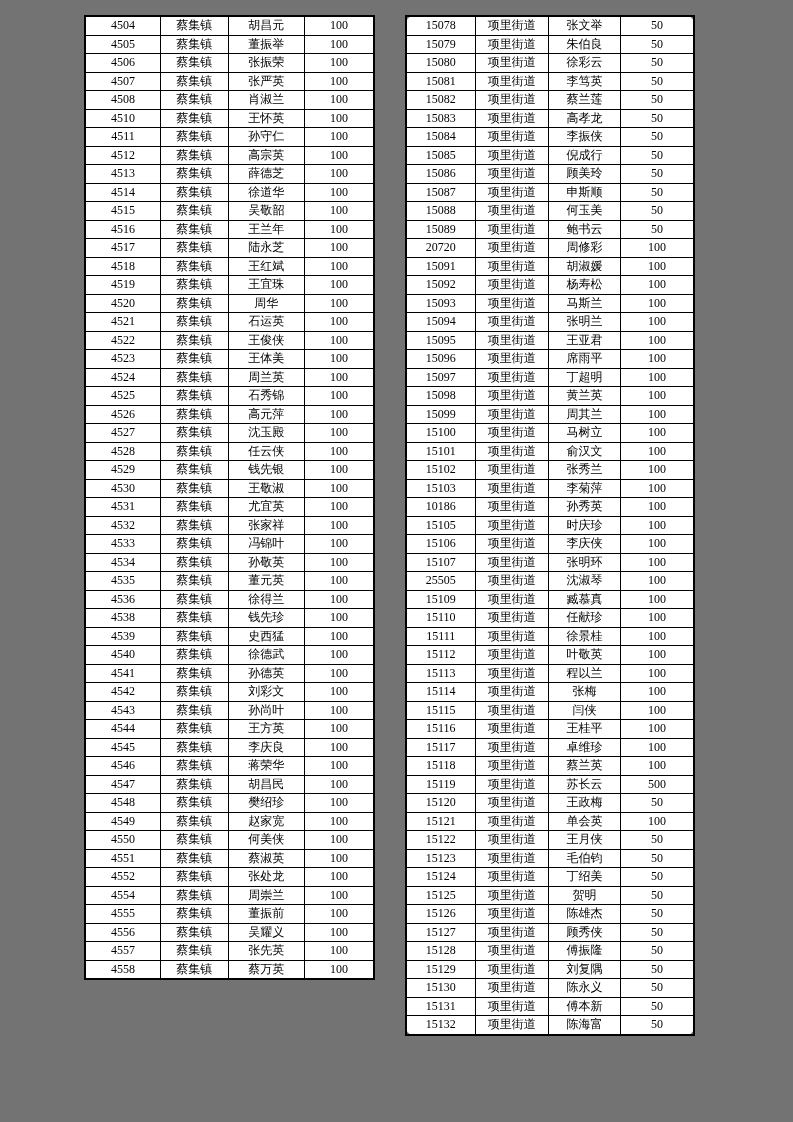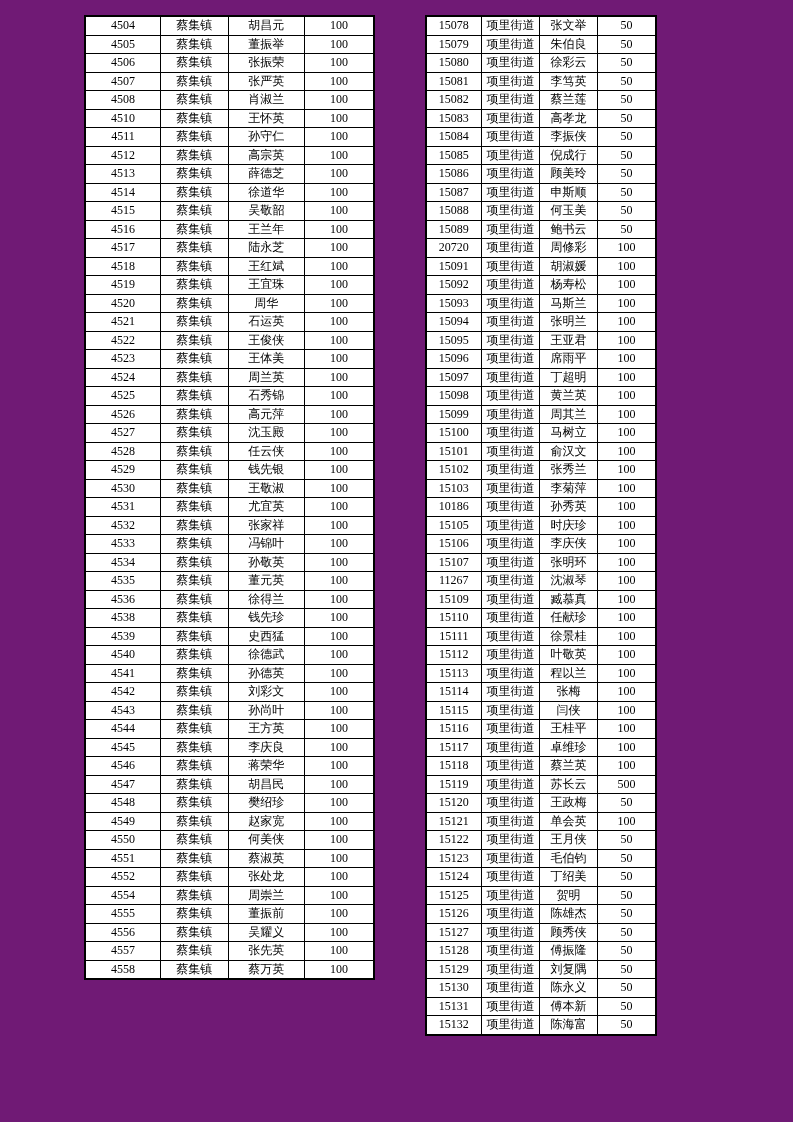--- a/index.html
+++ b/index.html
@@ -10,32 +10,32 @@
   body {
     width: 793px;
     height: 1122px;
     position: relative;
     font-family: "Liberation Serif", "DejaVu Serif", serif;
     color: #000000;
   }
   .page {
     position: absolute;
     inset: 0;
-    background: #701a75;
+    background: #737373;
   }
   table.roster {
     position: absolute;
     top: 15px;
     border-collapse: collapse;
     table-layout: fixed;
     border: 2px solid #000000;
     background: #ffffff;
   }
   table.roster.left-table  { left: 84px;  width: 291px; }
-  table.roster.right-table { left: 425px; width: 232px; }
+  table.roster.right-table { left: 405px; width: 290px; border-radius: 11px; }
   table.roster td {
     border: 1px solid #000000;
     height: 17.5px;
     padding: 0;
     text-align: center;
     vertical-align: middle;
     font-size: 12px;
     line-height: 17.5px;
     white-space: nowrap;
     overflow: hidden;
@@ -560,21 +560,21 @@
           <td>李庆侠</td>
           <td>100</td>
         </tr>
         <tr>
           <td>15107</td>
           <td>项里街道</td>
           <td>张明环</td>
           <td>100</td>
         </tr>
         <tr>
-          <td>11267</td>
+          <td>25505</td>
           <td>项里街道</td>
           <td>沈淑琴</td>
           <td>100</td>
         </tr>
         <tr>
           <td>15109</td>
           <td>项里街道</td>
           <td>臧慕真</td>
           <td>100</td>
         </tr>

